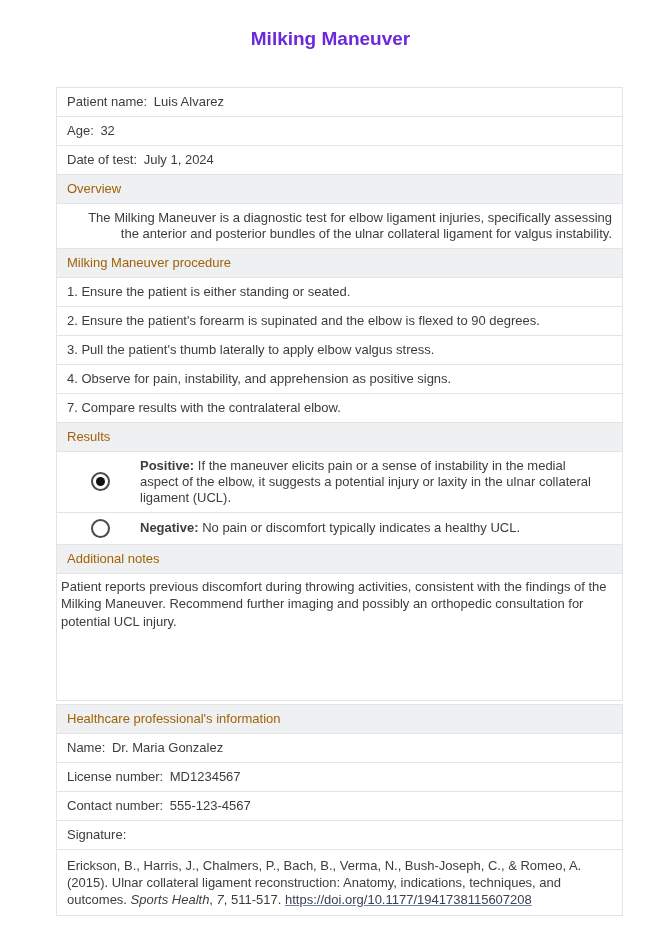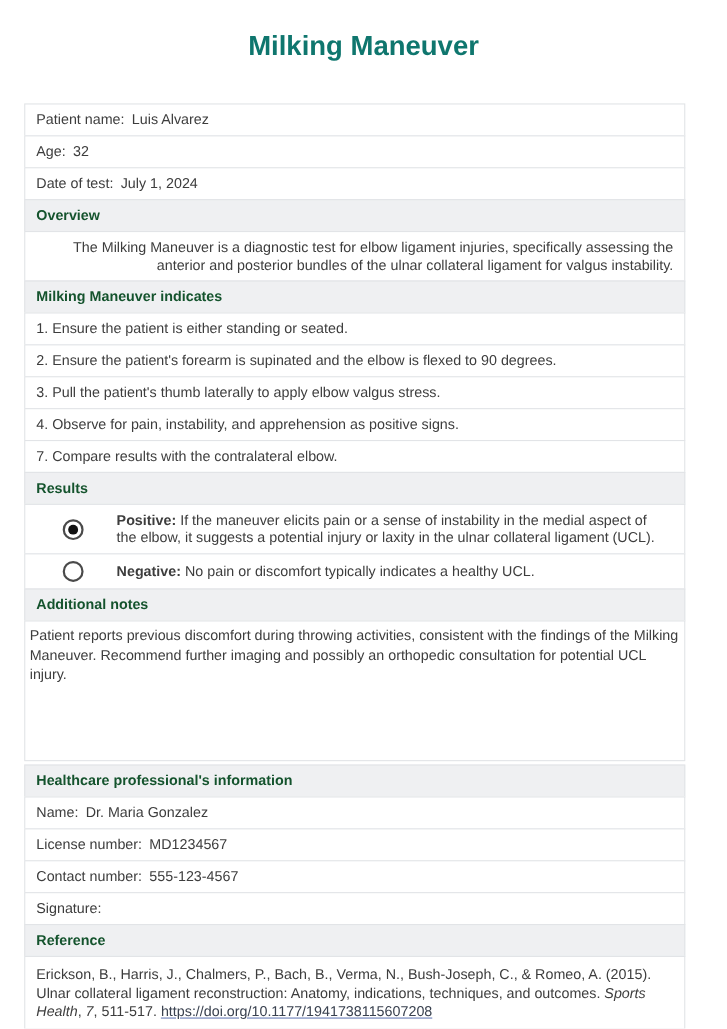--- a/index.html
+++ b/index.html
@@ -12,42 +12,42 @@
   html,body{margin:0;padding:0;}
   body{
     width:661px;height:935px;background:#ffffff;
     font-family:"Liberation Sans", sans-serif;
     color:var(--text);
     font-size:13px;
   }
   .title{
     margin:27px 0 0 0;
     text-align:center;
-    font-size:25px;
+    font-size:19px;
     font-weight:bold;
-    color:#0f766e;
+    color:#6d28d9;
     line-height:1.25;
   }
   .sheet{
-    margin:37px 38px 0 22px;
+    margin:37px 38px 0 56px;
   }
   [data-each]{display:contents;}
   .row{
     background:#fff;
     border:1px solid var(--border);
     margin-top:-1px;
     padding:6px 10px;
     line-height:16px;
     min-height:28px;
     color:var(--text);
   }
   .header-row{
     background:var(--header-bg);
-    font-weight:bold;
-    color:#14532d;
+    font-weight:normal;
+    color:#a16207;
   }
   .field-row .label{margin-right:3px;}
   .body-row{line-height:16px;text-align:right;}
   .option-row{
     display:flex;
     align-items:center;
     padding:6px 26px;
   }
   .radio{
     flex:0 0 auto;
@@ -110,21 +110,21 @@
           <span class="label">Date of test:</span>
           <span class="value">July 1, 2024</span>
         </div>
       </div>
 
     
     <div class="row header-row">Overview</div>
     <div class="row body-row">The Milking Maneuver is a diagnostic test for elbow ligament injuries, specifically assessing the anterior and posterior bundles of the ulnar collateral ligament for valgus instability.</div>
 
     
-    <div class="row header-row">Milking Maneuver indicates</div>
+    <div class="row header-row">Milking Maneuver procedure</div>
     <div data-each="procedure.steps">
       
     
         <div class="row step-row">1. Ensure the patient is either standing or seated.</div>
       
         <div class="row step-row">2. Ensure the patient's forearm is supinated and the elbow is flexed to 90 degrees.</div>
       
         <div class="row step-row">3. Pull the patient's thumb laterally to apply elbow valgus stress.</div>
       
         <div class="row step-row">4. Observe for pain, instability, and apprehension as positive signs.</div>
@@ -174,17 +174,16 @@
           <span class="value">555-123-4567</span>
         </div>
       
         <div class="row field-row">
           <span class="label">Signature:</span>
           <span class="value"></span>
         </div>
       </div>
 
     
-    <div class="row header-row">Reference</div>
     <div class="row reference-row"><span>Erickson, B., Harris, J., Chalmers, P., Bach, B., Verma, N., Bush-Joseph, C., &amp; Romeo, A. (2015). Ulnar collateral ligament reconstruction: Anatomy, indications, techniques, and outcomes. </span><i>Sports Health</i><span>, </span><i>7</i><span>, 511-517. </span><span class="doi-link">https://doi.org/10.1177/1941738115607208</span></div>
 
   </div>
 </div>
 
 </body></html>

